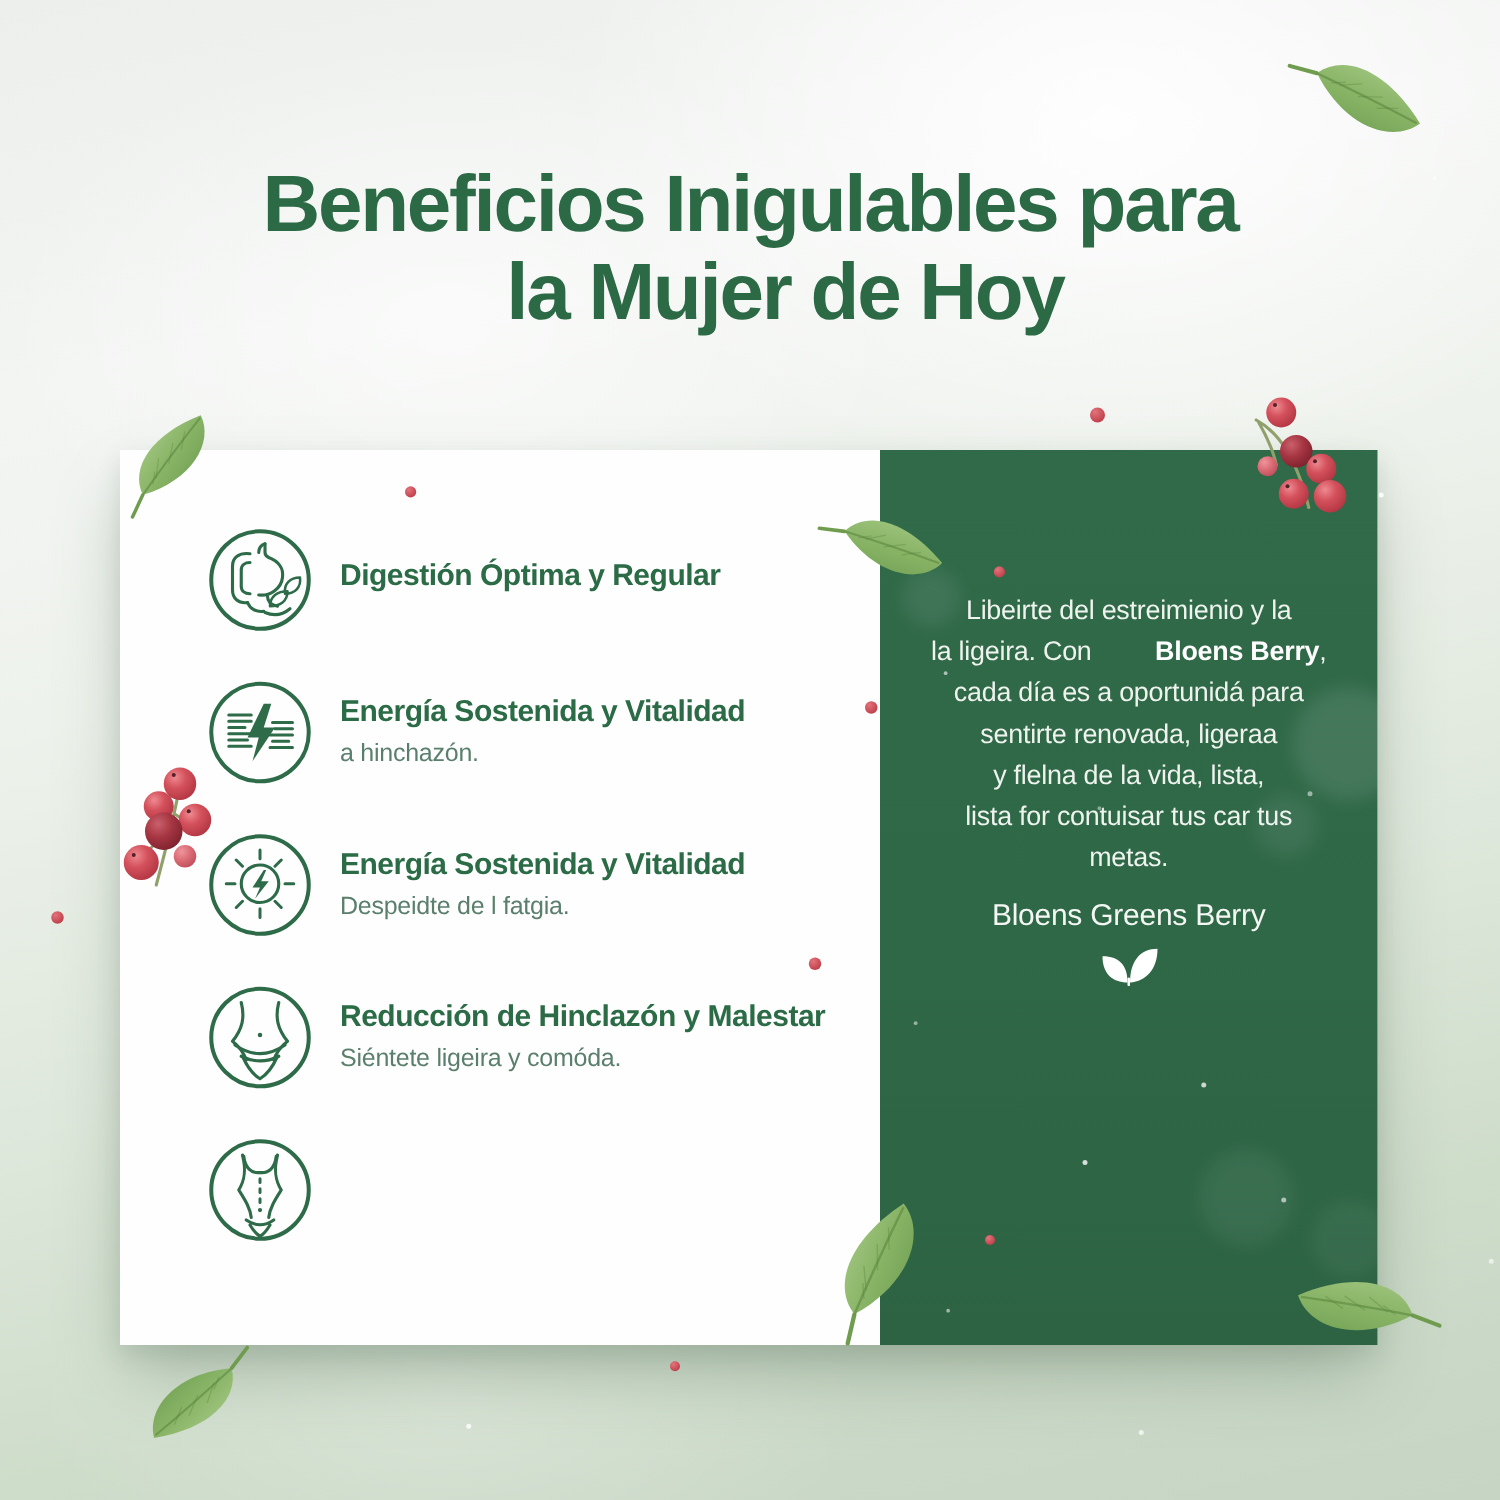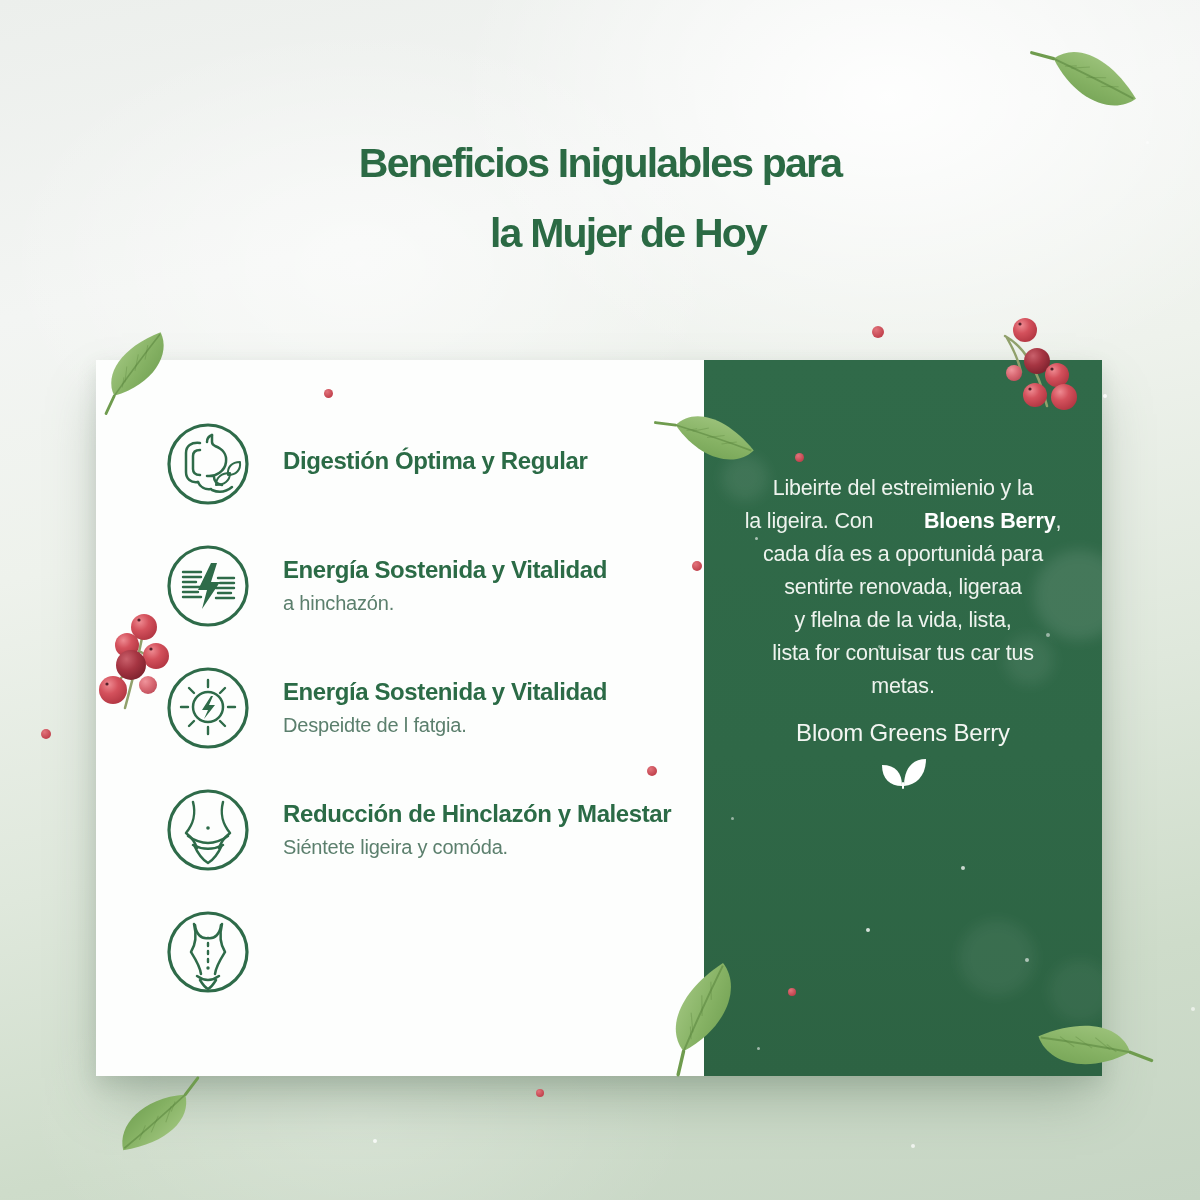--- a/index.html
+++ b/index.html
@@ -6,35 +6,35 @@
   body{
     width:1200px;height:1200px;position:relative;overflow:hidden;
     font-family:"Liberation Sans","DejaVu Sans",sans-serif;
     background:
       radial-gradient(620px 420px at 74% 8%, rgba(255,255,255,.9), rgba(255,255,255,0) 70%),
       radial-gradient(520px 340px at 30% 22%, rgba(255,255,255,.55), rgba(255,255,255,0) 70%),
       radial-gradient(480px 260px at 30% 93%, rgba(255,255,255,.22), rgba(255,255,255,0) 70%),
       linear-gradient(168deg,#ecefec 0%,#f3f5f3 22%,#eef2ec 40%,#dfe8dc 62%,#cedcca 82%,#c6d5c4 100%);
   }
   .title-wrap{position:absolute;left:0;right:0;top:128px;text-align:center;z-index:1;}
-  .title-line{font-size:41px;font-weight:bold;letter-spacing:-1.8px;line-height:70px;color:#2b6a44;}
+  .title-line{font-size:64px;font-weight:bold;letter-spacing:-1.8px;line-height:70px;color:#2b6a44;}
   .title-line2{position:relative;left:28px;}
 
   .panel-card{position:absolute;left:96px;top:360px;width:1006px;height:716px;display:flex;z-index:2;
     box-shadow:0 28px 52px -8px rgba(90,115,92,.38), 0 8px 18px rgba(90,115,92,.16);}
   .card-white{width:608px;background:#fdfefd;box-sizing:border-box;padding:62px 0 0 70px;
     display:flex;flex-direction:column;gap:38px;}
   .benefit{display:flex;align-items:center;height:84px;flex:none;}
   .benefit-icon{width:84px;height:84px;flex:none;}
   .benefit-icon svg{width:84px;height:84px;display:block;}
   .ic{stroke:#2e6b49;fill:none;stroke-linecap:round;stroke-linejoin:round;}
   .ic-ring{stroke-width:3.2;}
   .ic-ln{stroke-width:2.5;}
   .ic-fill{fill:#2e6b49;stroke:none;}
-  .benefit-text{margin-left:33px;}
+  .benefit-text{margin-left:22px;}
   .benefit-heading{font-size:24px;font-weight:bold;letter-spacing:-0.4px;color:#2b6b46;margin-bottom:6px;}
   .benefit-sub{font-size:20px;color:#5b7f6d;line-height:1.35;white-space:pre-line;letter-spacing:-0.2px;}
 
   .panel-green{width:398px;position:relative;color:#eef3ee;text-align:center;box-sizing:border-box;
     padding-top:112px;background:linear-gradient(180deg,#306a49 0%,#2f6847 55%,#2d6343 100%);overflow:hidden;}
   .gp-line{font-size:21.5px;line-height:33px;letter-spacing:-0.2px;}
   .gp-bold{font-weight:bold;color:#ffffff;margin-left:45px;}
   .gp-brand{margin-top:16px;font-size:24px;letter-spacing:-0.2px;color:#f3f6f2;}
   .gp-sprout{margin-top:8px;}
   .gp-sprout svg{width:48px;height:34px;}
@@ -180,21 +180,21 @@
     <div class="bokeh" style="left:345px;top:600px;width:62px;height:62px;background:rgba(255,255,255,.05);"></div>
 
     <div class="gp-line">Libeirte del estreimienio y la</div>
     <div class="gp-line"><span>la ligeira. Con </span><span class="gp-bold">Bloens Berry</span><span>,</span></div>
     <div class="gp-line">cada día es a oportunidá para</div>
     <div class="gp-line">sentirte renovada, ligeraa</div>
     <div class="gp-line">y flelna de la vida, lista,</div>
     <div class="gp-line">lista for contuisar tus car tus</div>
     <div class="gp-line">metas.</div>
 
-    <div class="gp-brand">Bloom Greens Berry</div>
+    <div class="gp-brand">Bloens Greens Berry</div>
     <div class="gp-sprout">
       <svg viewBox="0 0 48 34">
         <path d="M25 31 C25 14 33 4 47 4 C47 20 38 30 25 31 Z" fill="#ffffff"></path>
         <path d="M23 31 C23 18 17 10 3 10 C3 24 11 31 23 31 Z" fill="#ffffff"></path>
         <path d="M24 33 v-5" stroke="#ffffff" stroke-width="2" stroke-linecap="round"></path>
       </svg>
     </div>
   </div>
 </div>
 

